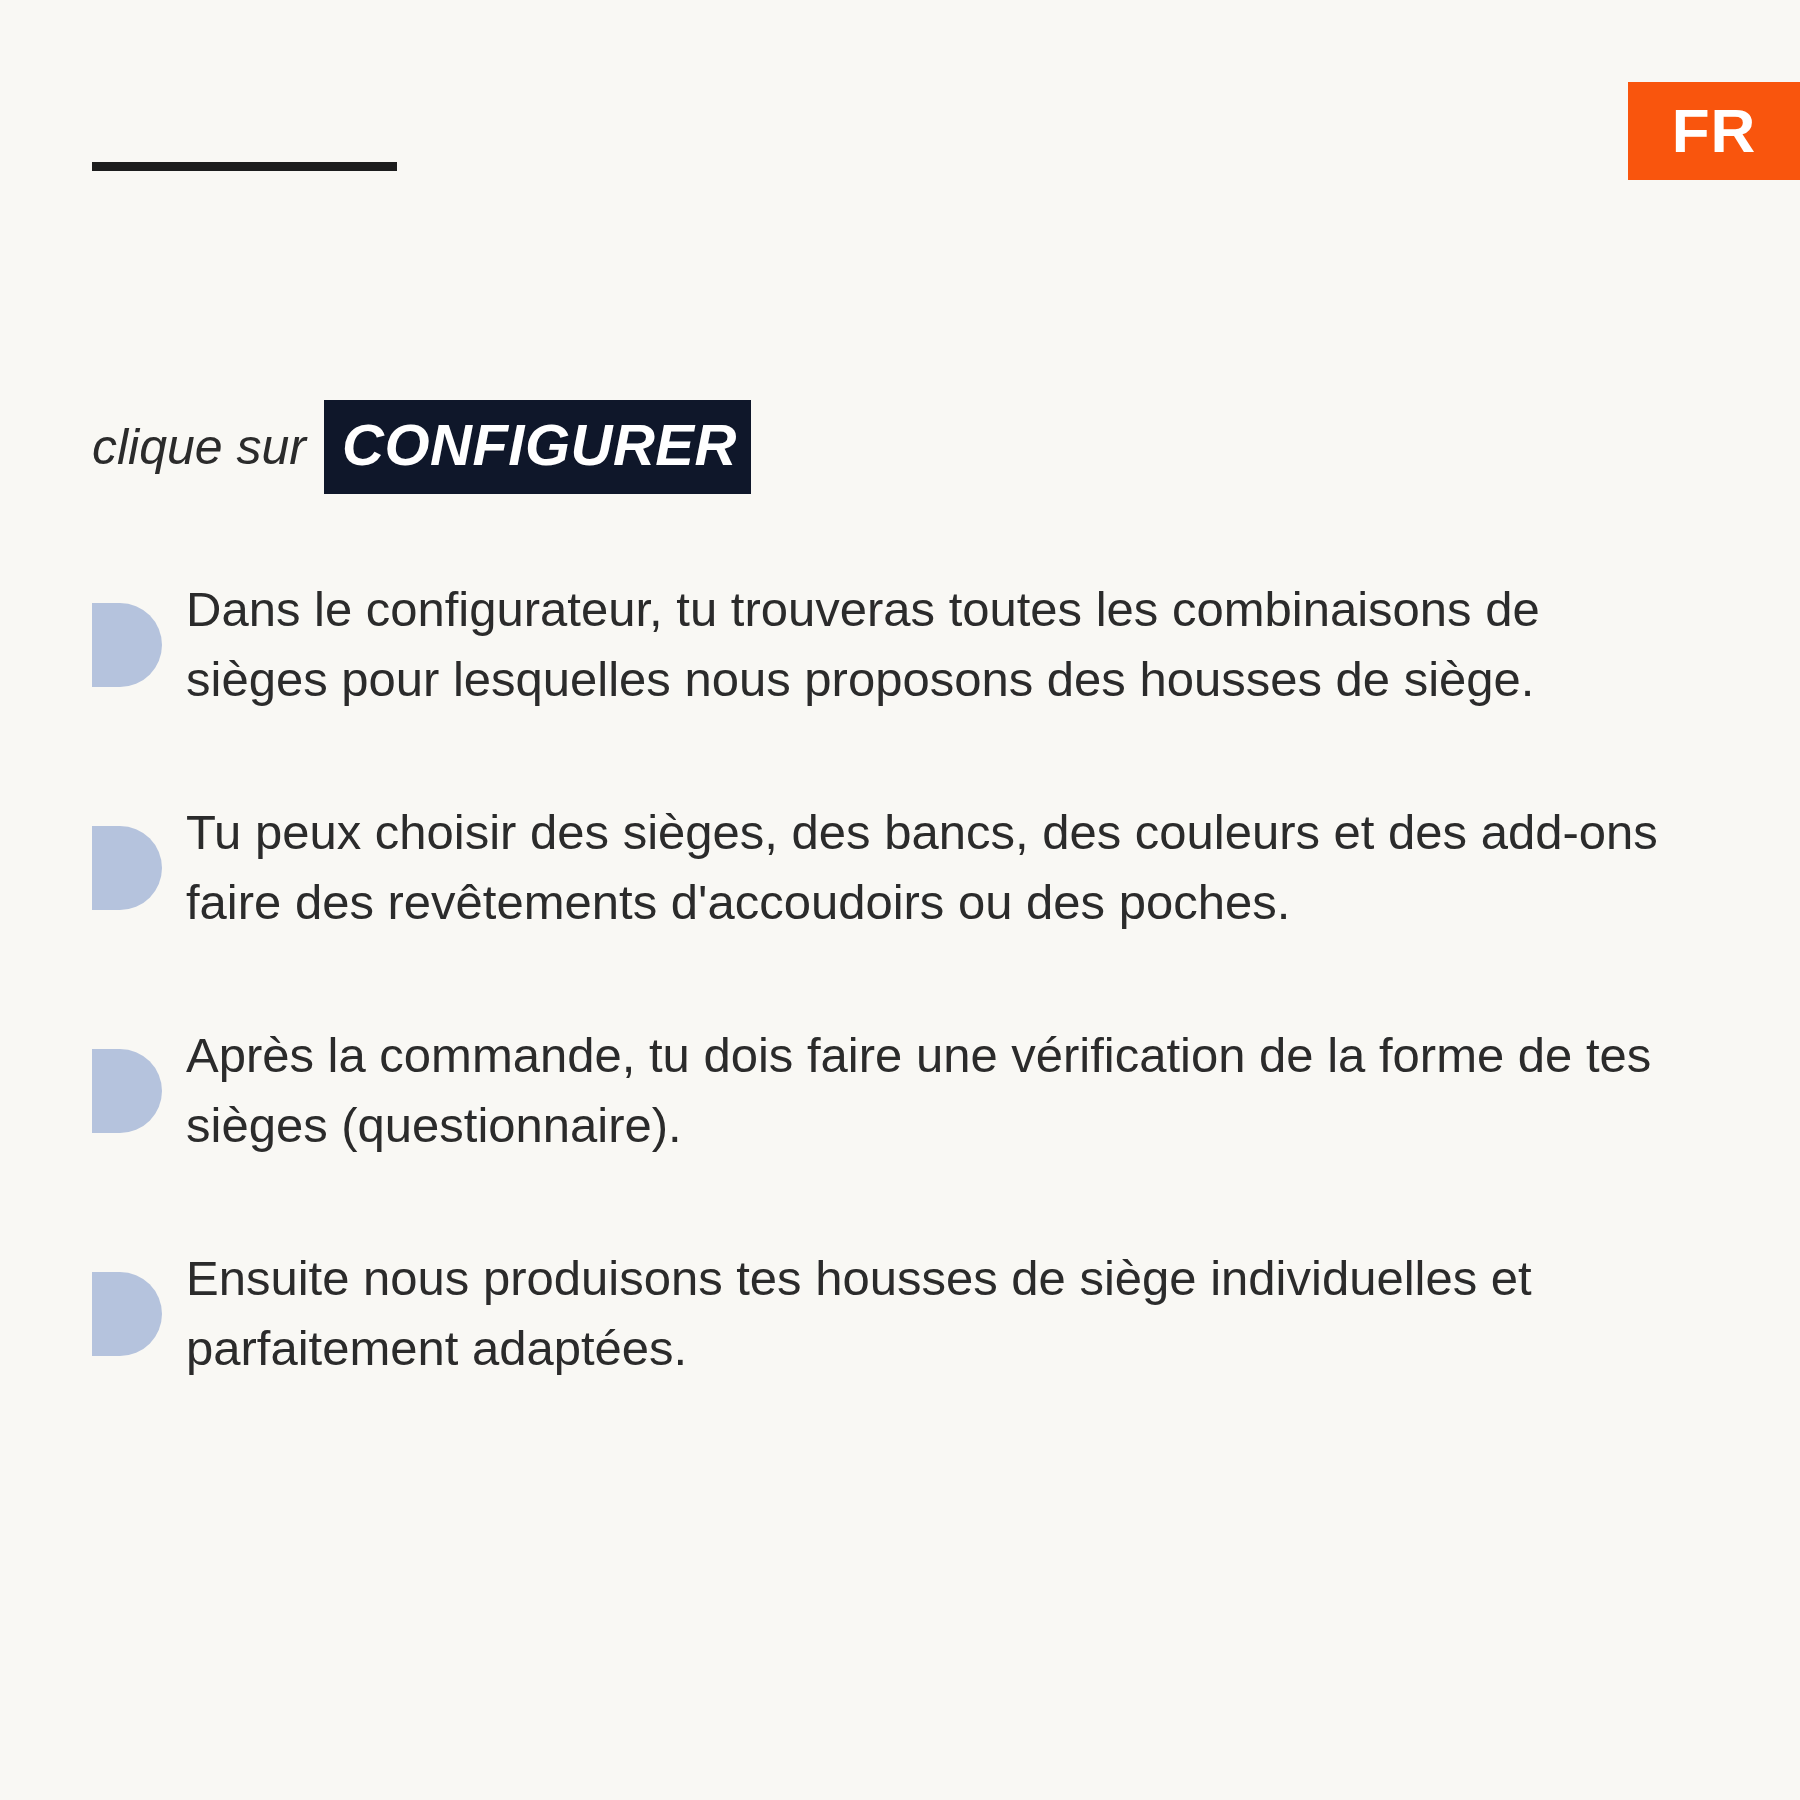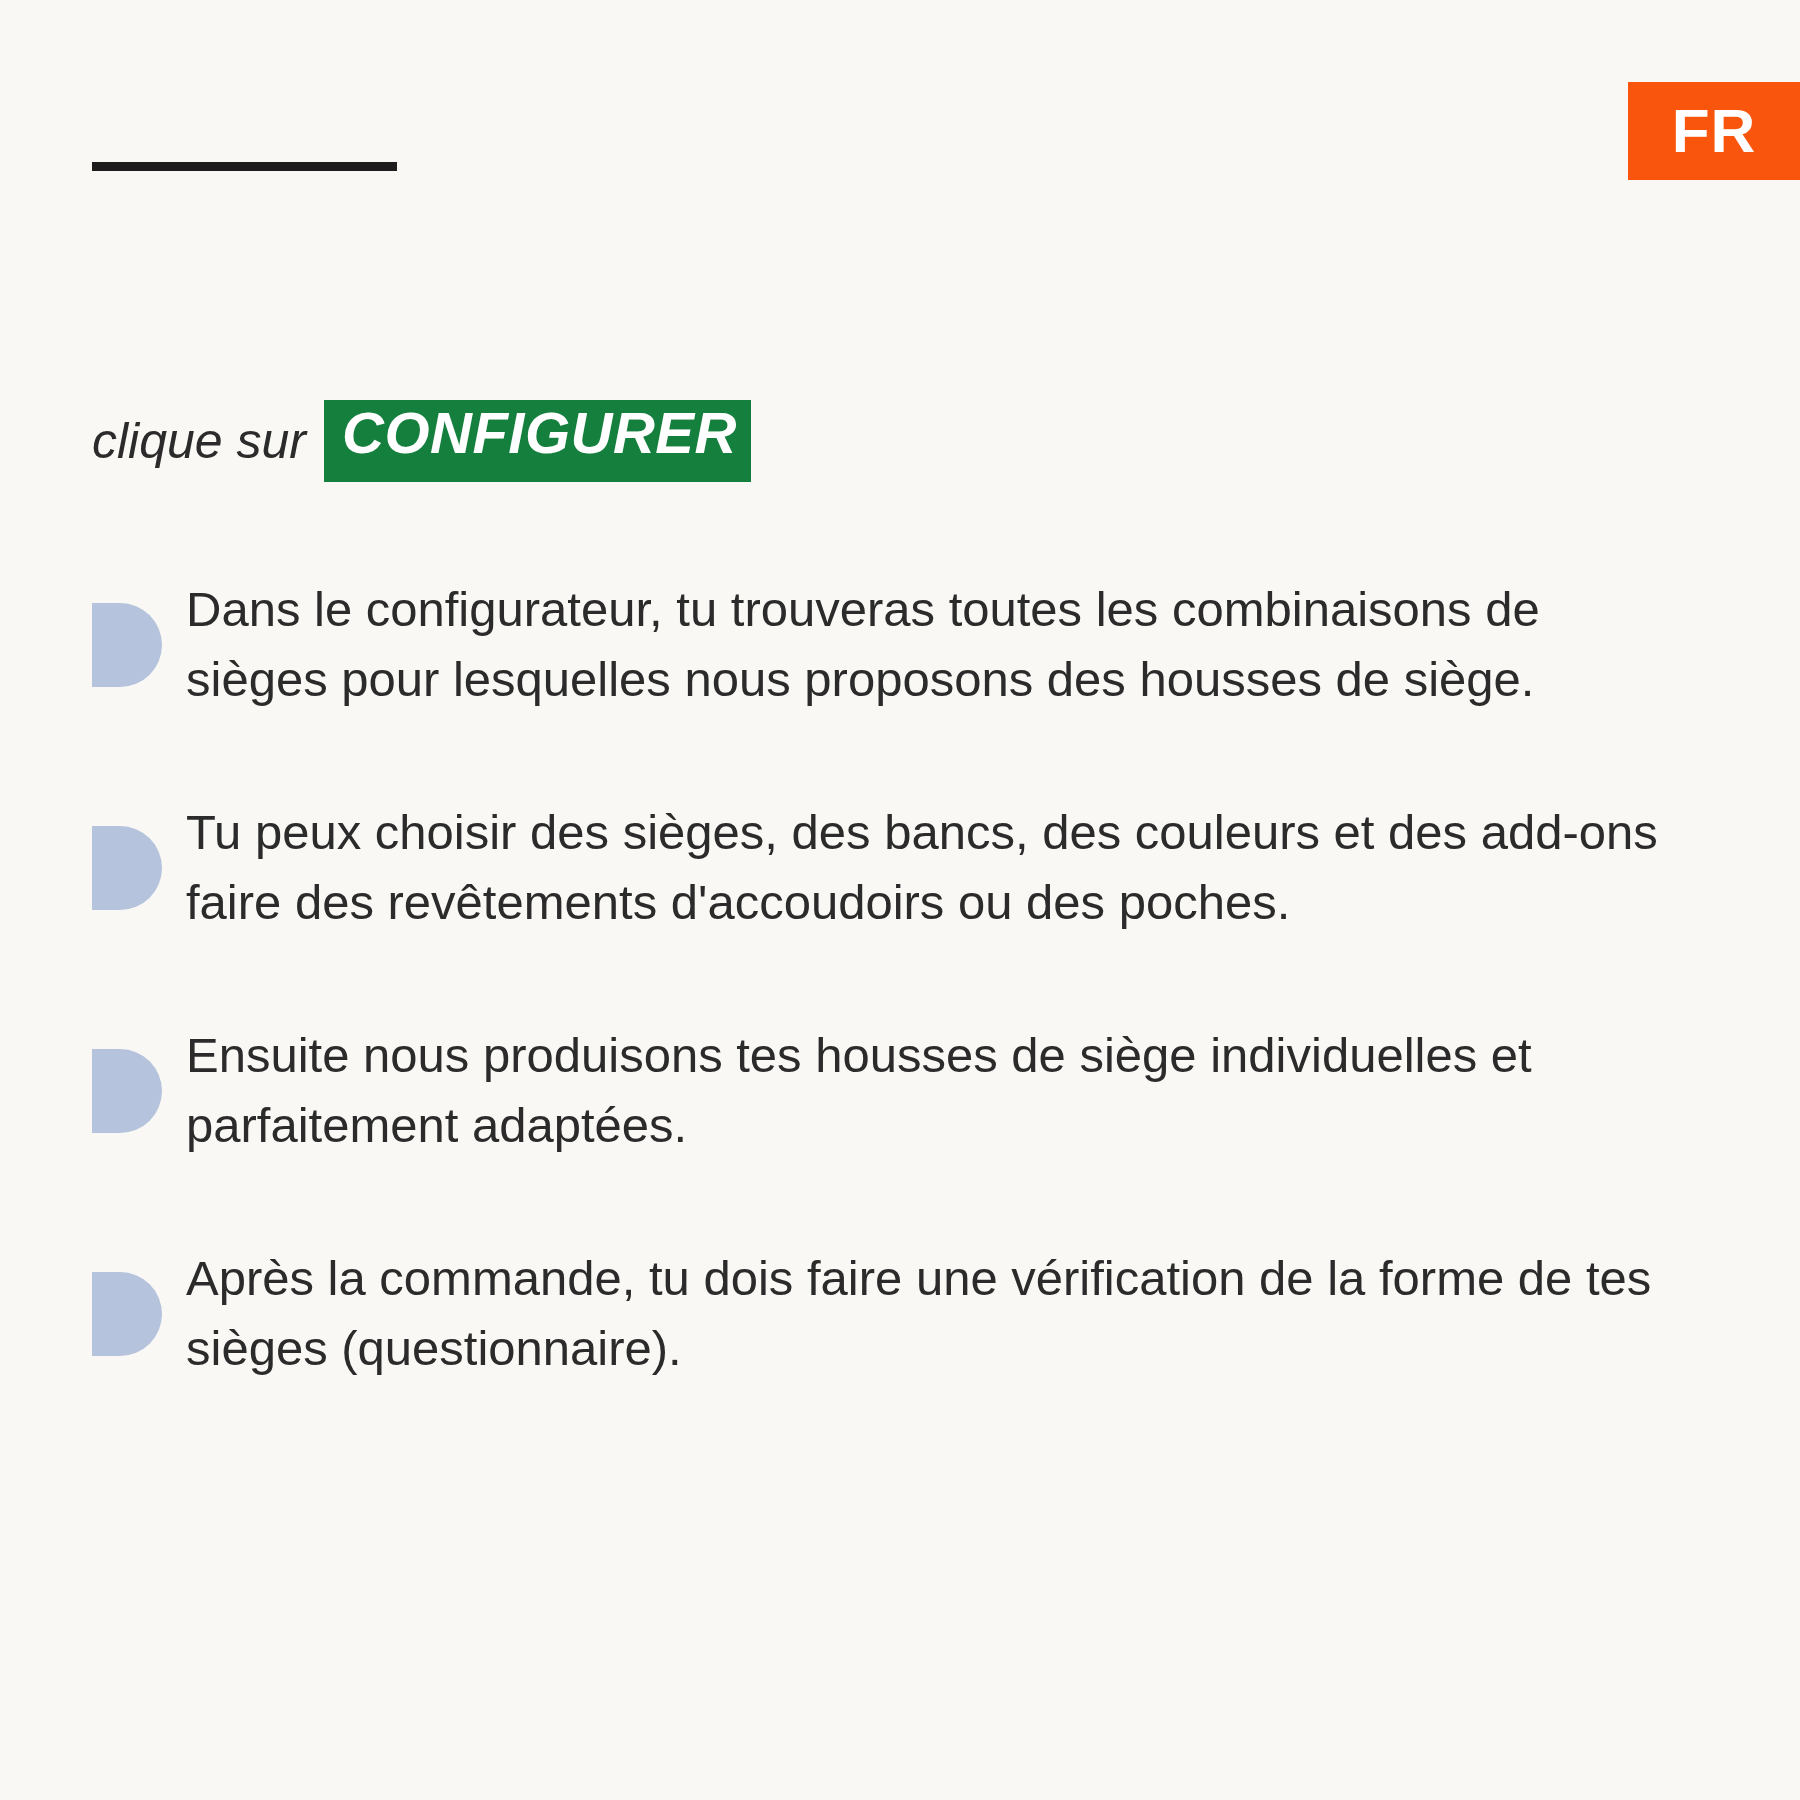--- a/index.html
+++ b/index.html
@@ -74,28 +74,28 @@
     gap: 18px;
   }
   .cta-prefix {
     font-size: 50px;
     color: #2b2b2b;
     font-weight: 400;
     line-height: 1;
     font-style: italic;
   }
   .cta-highlight {
-    background: #15803d;
+    background: #0f172a;
     color: #ffffff;
     font-size: 58px;
     font-weight: 700;
     font-style: italic;
     letter-spacing: 0.5px;
     line-height: 1;
-    padding: 4px 14px 20px 18px;
+    padding: 16px 14px 20px 18px;
     display: inline-block;
   }
 
   
   .bullets {
     position: absolute;
     left: 92px;
     top: 575px;
     width: 1610px;
   }
@@ -149,23 +149,23 @@
       <span class="bullet-text">Dans le configurateur, tu trouveras toutes les combinaisons de sièges pour lesquelles nous proposons des housses de siège.</span>
     </div>
 
     <div class="bullet-row">
       <span class="bullet-marker"></span>
       <span class="bullet-text">Tu peux choisir des sièges, des bancs, des couleurs et des add-ons faire des revêtements d'accoudoirs ou des poches.</span>
     </div>
 
     <div class="bullet-row">
       <span class="bullet-marker"></span>
-      <span class="bullet-text">Ensuite nous produisons tes housses de siège individuelles et parfaitement adaptées.</span>
+      <span class="bullet-text">Après la commande, tu dois faire une vérification de la forme de tes sièges (questionnaire).</span>
     </div>
 
     <div class="bullet-row">
       <span class="bullet-marker"></span>
-      <span class="bullet-text">Après la commande, tu dois faire une vérification de la forme de tes sièges (questionnaire).</span>
+      <span class="bullet-text">Ensuite nous produisons tes housses de siège individuelles et parfaitement adaptées.</span>
     </div>
 
   </div>
 
 </div>
 
 </body></html>

